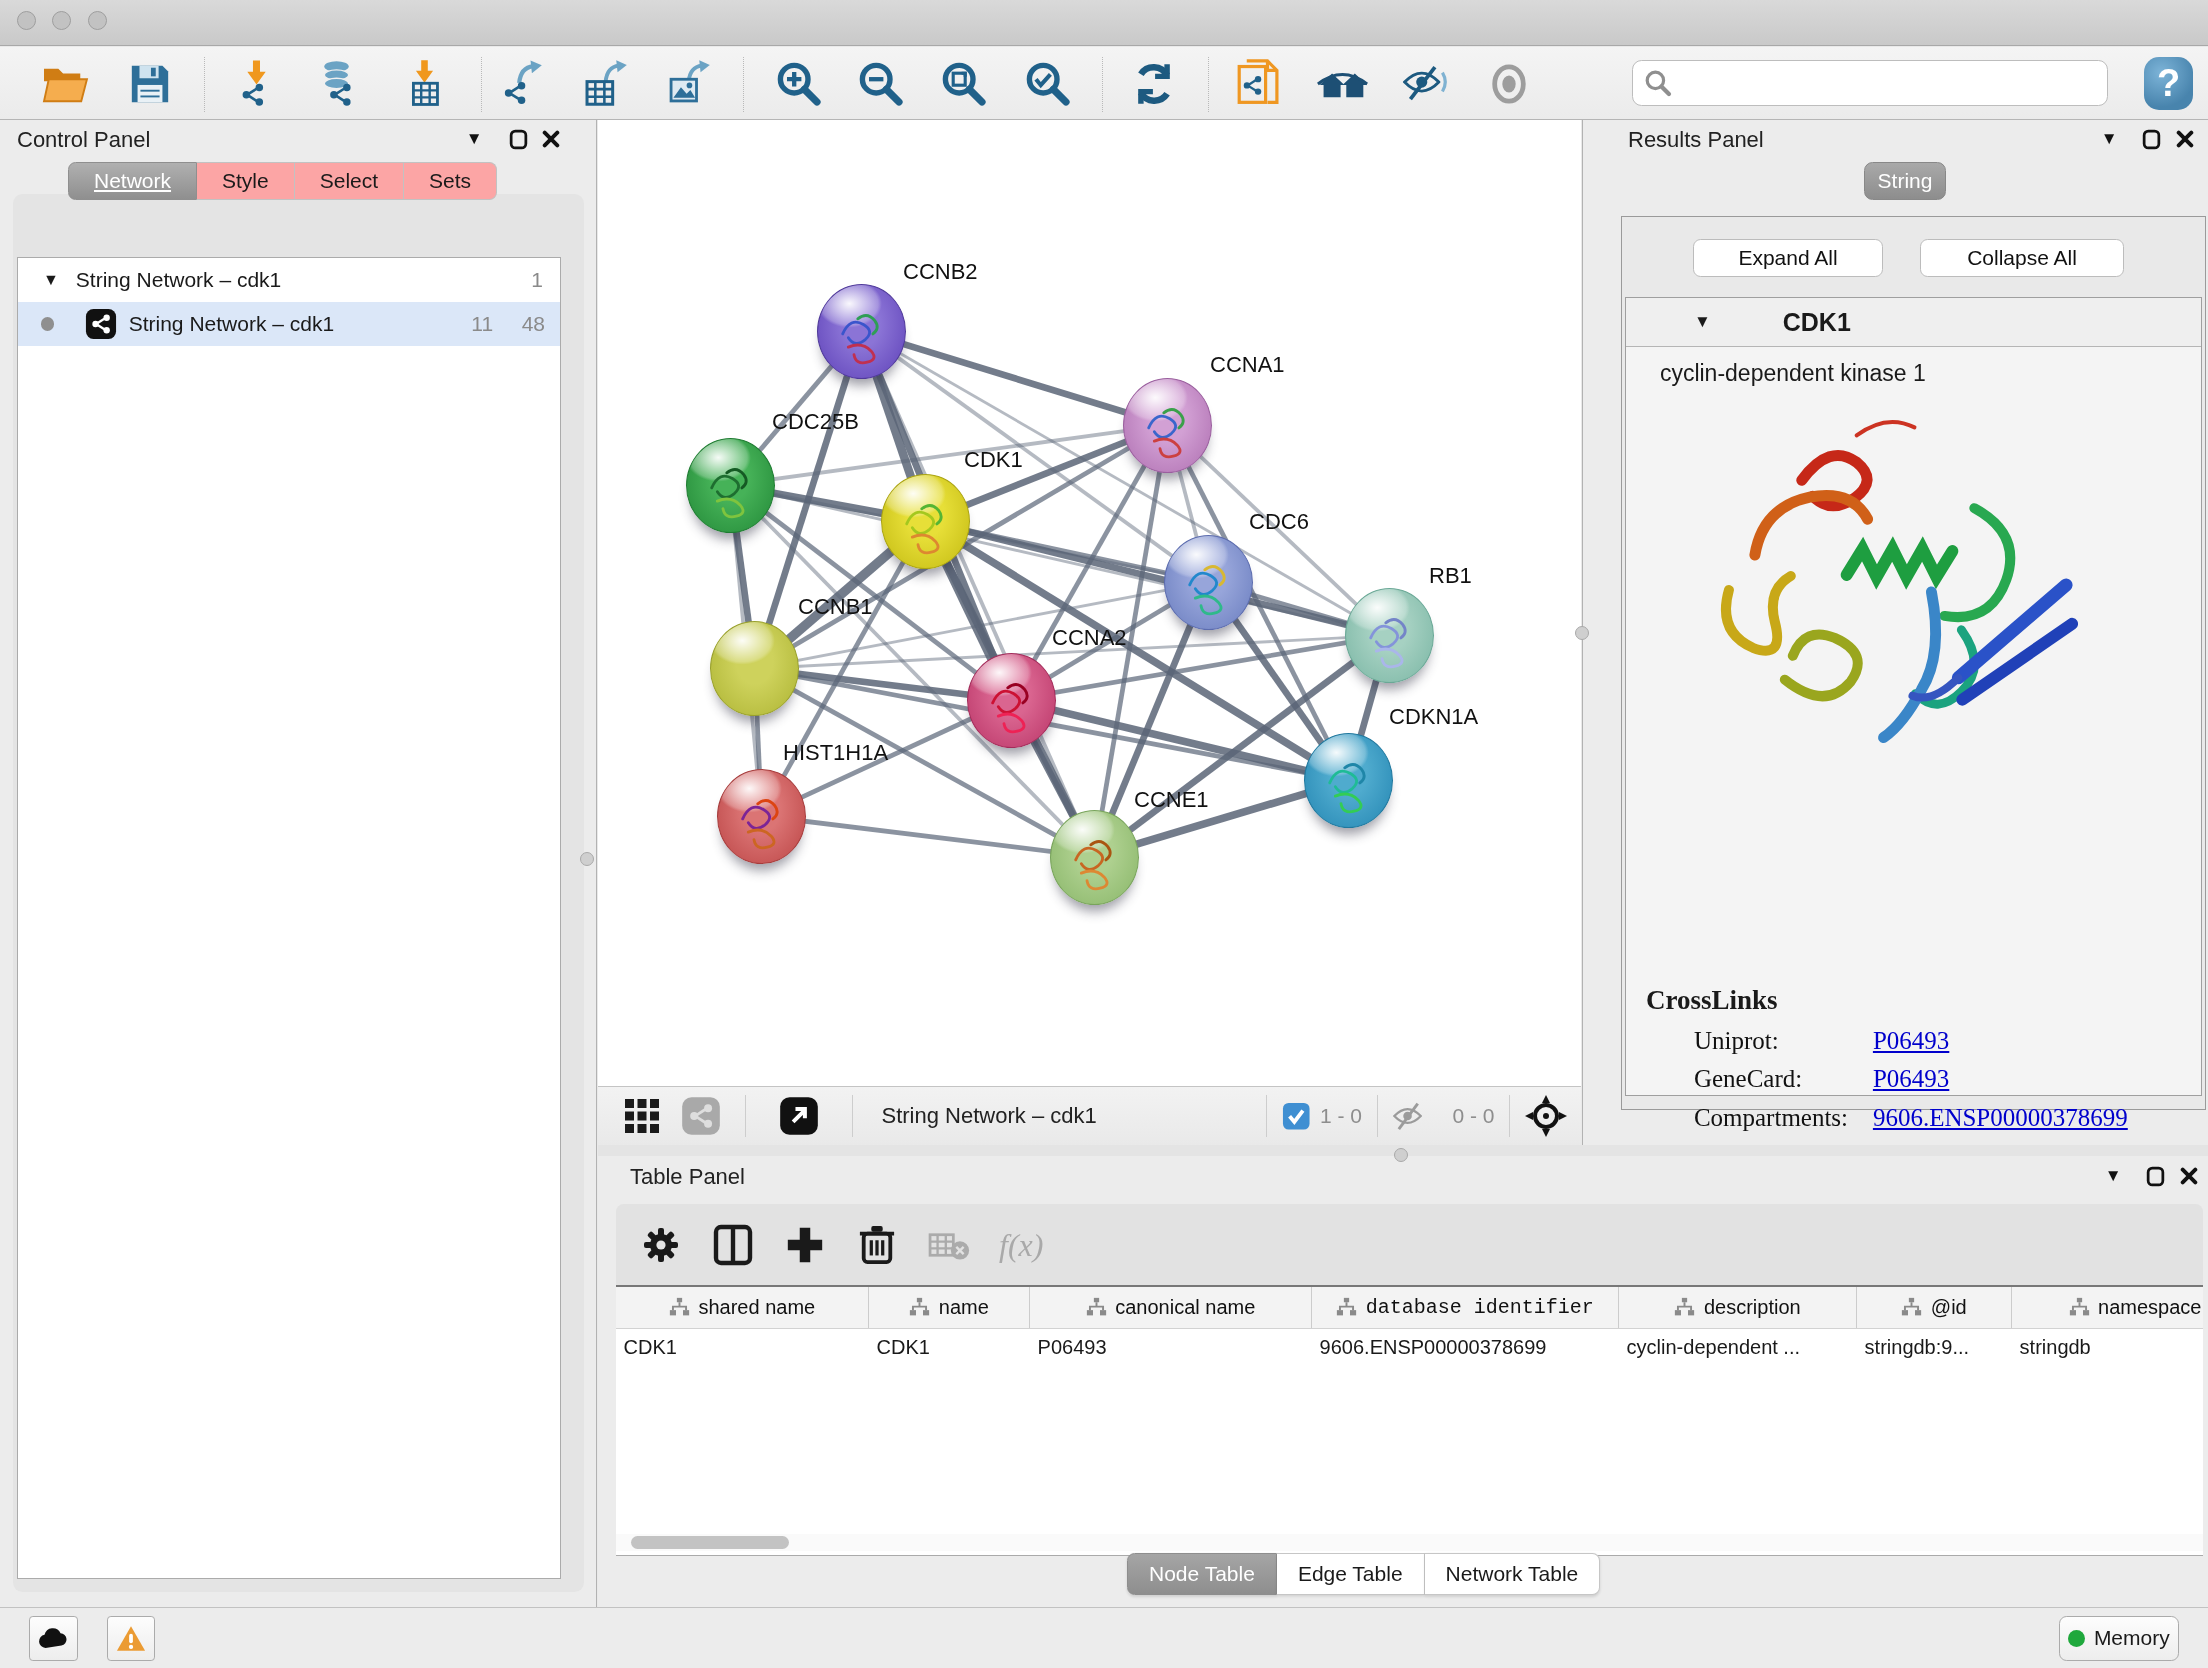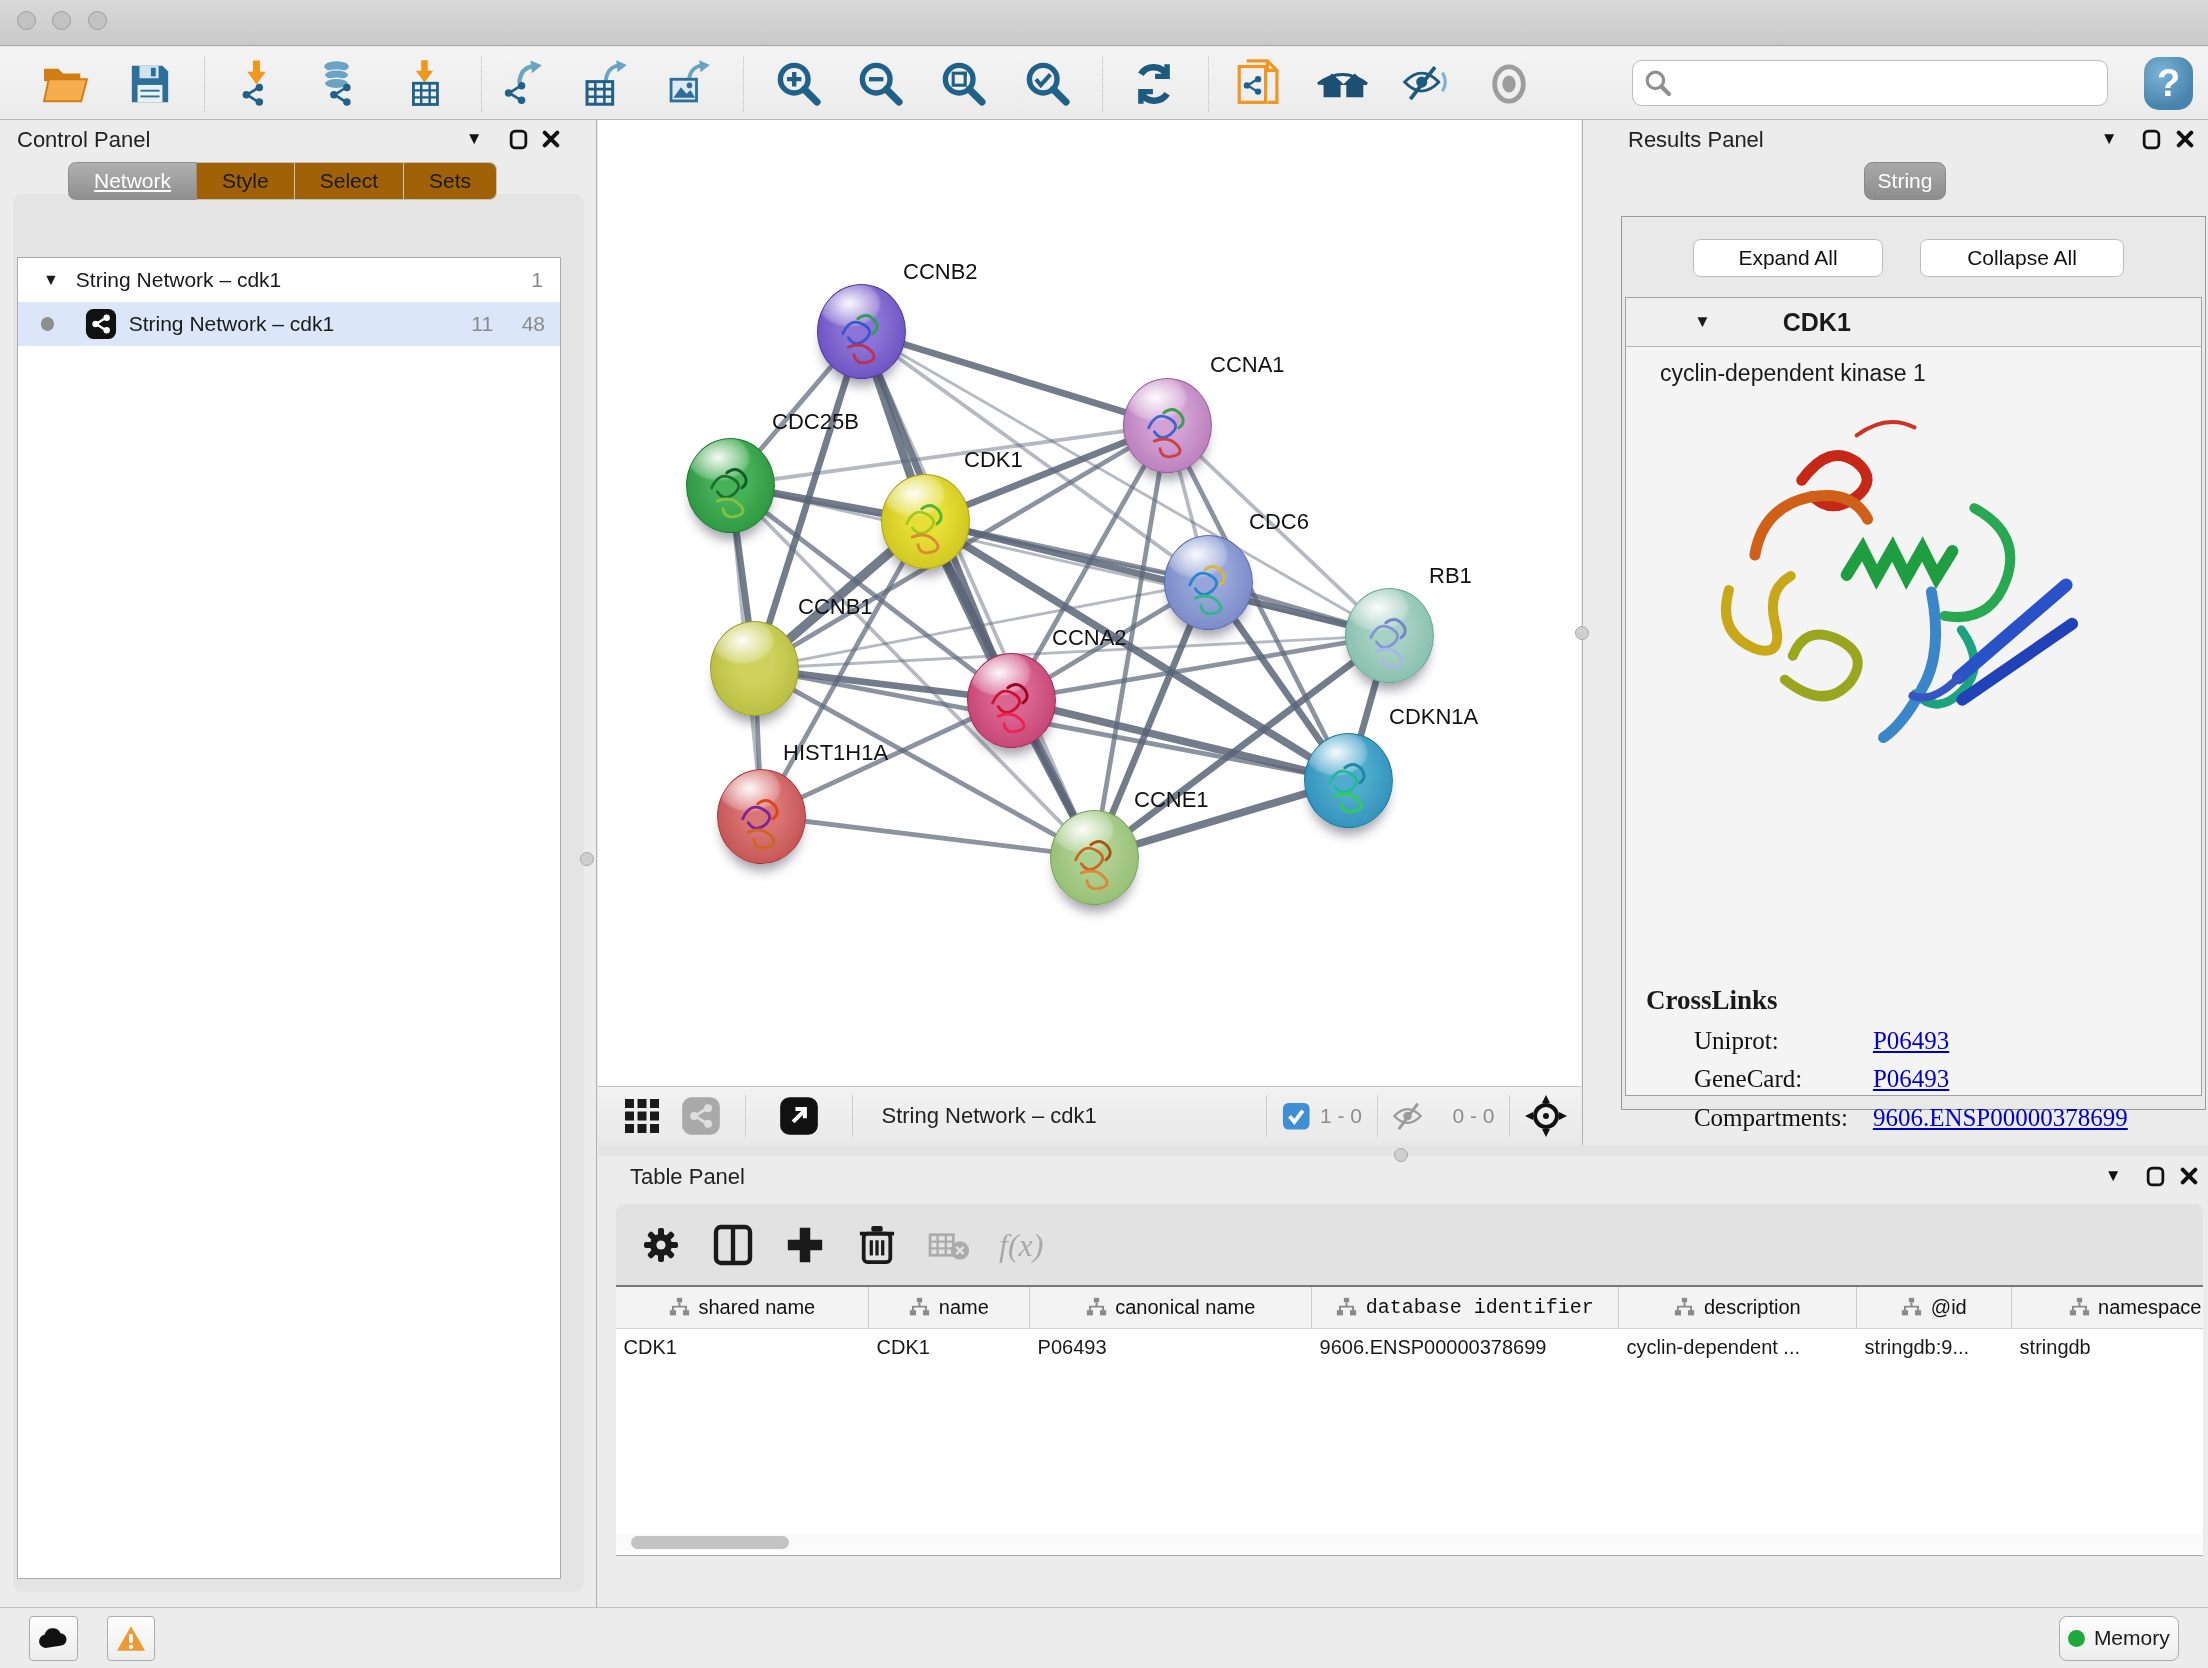--- a/index.html
+++ b/index.html
@@ -23,21 +23,21 @@
     display:flex; align-items:center; justify-content:center; }
 
   
   .panel-title { font-size:22px; color:#222; }
   .pico { position:absolute; top:126px; width:28.5px; height:27px; display:flex; align-items:center; justify-content:center; font-size:17px; color:#111; }
 
   
   #control-panel { left:0; top:120px; width:597px; height:1488px; background:#ececec; border-right:1px solid #b2b2b2; }
   #ctl-tabs { position:absolute; left:68px; top:42px; height:38px; display:flex; }
   .tab { height:38px; display:flex; align-items:center; justify-content:center; font-size:21px;
-    background:#a16207; border:1px solid #c2c2c2; border-left:none; padding:0 25px; }
+    background:#fca5a5; border:1px solid #c2c2c2; border-left:none; padding:0 25px; }
   .tab:first-child { border-left:1px solid #c2c2c2; border-radius:7.6px 0 0 7.6px; }
   .tab:last-child { border-radius:0 7.6px 7.6px 0; }
   .tab.sel { background:linear-gradient(#b0b0b0,#8f8f8f); color:#fff; border-color:#8f8f8f;text-decoration:underline; }
   #ctl-box { position:absolute; left:13.3px; top:74px; width:571px; height:1398px; background:#e4e4e4; border-radius:9.5px; }
   #ctl-statusrow { position:absolute; left:19px; top:95px; width:559px; height:34px; display:flex; align-items:center; }
   #ctl-status { position:absolute; left:0; width:100%; text-align:center; font-size:21px; color:#222; }
   #net-tree { position:absolute; left:17px; top:137px; width:544px; height:1322px; background:#fff; border:1px solid #ababab; }
   .tree-row1 { height:44px; display:flex; align-items:center; font-size:21px; }
   .tree-row2 { height:44px; display:flex; align-items:center; font-size:21px; background:#dbe7f8; }
   .cnt { color:#8a8a8a; }
@@ -715,20 +715,25 @@
         <div class="td" style="width: 282px;">P06493</div>
         <div class="td" style="width: 307px;">9606.ENSP00000378699</div>
         <div class="td" style="width: 238px;">cyclin-dependent ...</div>
         <div class="td" style="width: 155px;">stringdb:9...</div>
         <div class="td" style="width: 247px;">stringdb</div>
       </div>
     <div id="hscroll">
         <div id="hthumb"></div>
       </div>
   </div>
+  <div id="tbl-tabs">
+      <div class="btab sel">Node Table</div>
+      <div class="btab">Edge Table</div>
+      <div class="btab">Network Table</div>
+    </div>
 </div>
 
 <div id="status-bar" class="abs">
   <div class="sbtn" style="left:28.5px; width:49px">
     <svg width="32" height="23" viewBox="0 0 34 24">
         <path d="M9,22 a7,7 0 0 1 -1,-13.9 A9,9 0 0 1 25,6.5 a6.5,6.5 0 0 1 1,12.9 z" fill="#111"></path>
       </svg>
   </div>
   <div class="sbtn" style="left:107px; width:48px">
     <svg width="30" height="27" viewBox="0 0 32 28">

